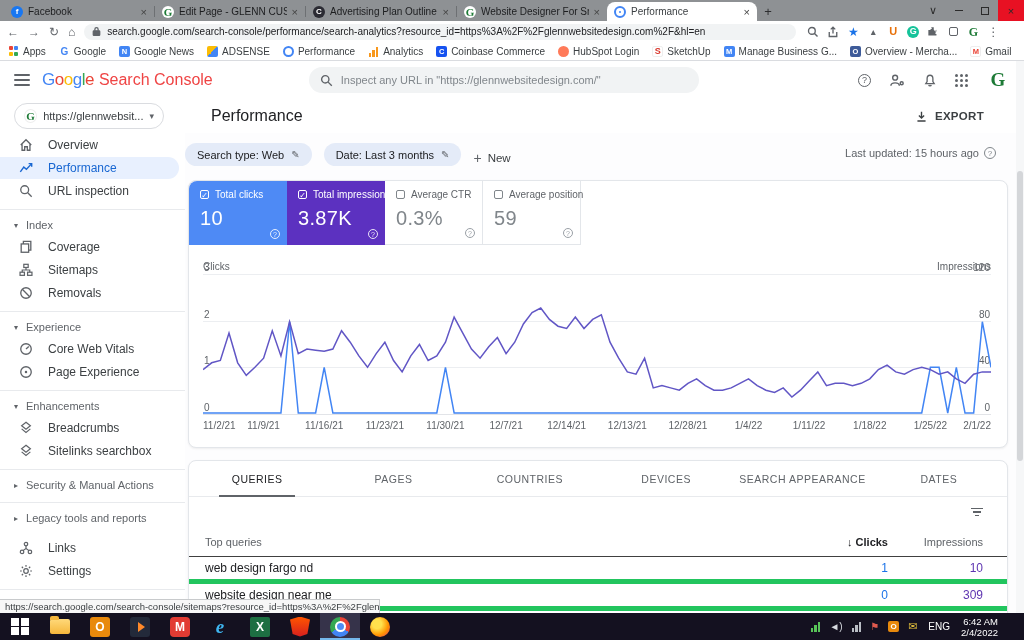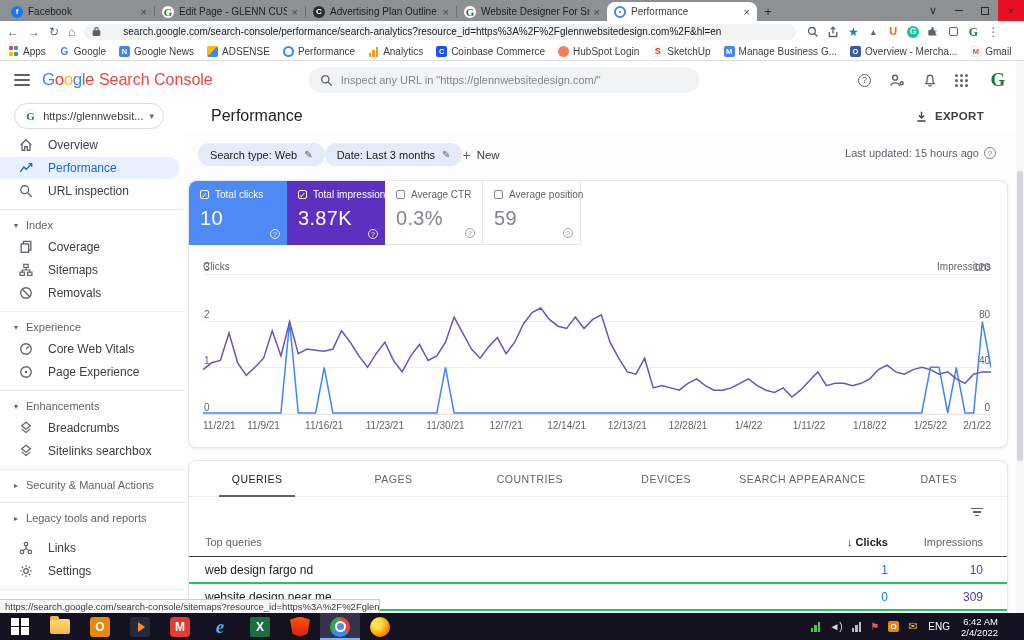--- a/index.html
+++ b/index.html
@@ -22,21 +22,21 @@
 .newtab{width:22px;height:19px;display:flex;align-items:center;justify-content:center;font-size:13px;color:#2d2e30;margin-bottom:0}
 #wincontrols{position:absolute;right:0;top:0;height:21px;display:flex;align-items:stretch}
 #wincontrols .wc{width:26px;display:flex;align-items:center;justify-content:center;color:#2b2b2b;font-size:11px}
 #wc-max span{width:8px;height:8px;border:1px solid #2b2b2b;display:block}
 #wc-min span{width:8px;height:1.5px;background:#2b2b2b;display:block}
 #wc-close{background:#e81123;color:#fff;width:30px}
 
 
 #navbar{height:21px;background:#fff;display:flex;align-items:center;padding:0 7px;gap:9px}
 .nav-ic{font-size:12px;color:#5f6368;line-height:1}
-#omnibox{width:712px;height:16px;background:#f1f3f4;border-radius:8px;display:flex;align-items:center;padding:0 8px;gap:22px;font-size:10px;color:#202124}
+#omnibox{width:712px;height:16px;background:#f1f3f4;border-radius:8px;display:flex;align-items:center;padding:0 8px;gap:6px;font-size:10px;color:#202124}
 #omnibox svg{flex:none}
 .urltext{white-space:nowrap;overflow:hidden;min-width:0}
 #nav-right{display:flex;align-items:center;gap:8px;margin-left:2px}
 .xic{width:12px;height:12px;display:flex;align-items:center;justify-content:center;font-size:10px;border-radius:2px;line-height:1}
 .xic-star{color:#1a73e8;font-size:12px}
 .xic-u{color:#e8710a;font-weight:bold;font-size:11px}
 .xic-gram{background:#15c39a;border-radius:50%;color:#fff;font-size:9px;font-weight:bold}
 .xic-gray{color:#5f6368}
 .xic-gg{color:#1d7a36;font-family:"Liberation Serif",serif;font-weight:bold;font-size:12px}
 .xic-sq span{width:9px;height:9px;border:1.5px solid #5f6368;border-radius:2px;display:block}
@@ -92,21 +92,21 @@
 .sd-item{height:22px;display:flex;align-items:center;gap:15px;padding-left:19px;margin:1px 0;white-space:nowrap}
 .sd-item svg{width:14px;height:14px;flex:none;color:#5f6368}
 .sd-item.active{background:#e8f0fe;color:#1967d2;border-radius:0 14px 14px 0;margin-right:6px}
 .sd-item.active svg{color:#1967d2}
 .sd-sec{height:20px;display:flex;align-items:center;gap:8px;padding-left:14px;color:#5f6368;font-size:11px;margin-top:4px}
 .sd-sec .car{font-size:8px;color:#5f6368}
 .sd-div{height:1px;background:#e8eaed;margin:7px 0 5px 0}
 
 
 #main{position:absolute;left:185px;top:133px;width:831px;bottom:27px;background:#fdfdfe;overflow:hidden}
-#filters{position:absolute;left:13px;top:10px;display:flex;align-items:center;}
+#filters{position:absolute;left:0;top:10px;display:flex;align-items:flex-end;gap:12px}
 .chip{display:flex;align-items:center;gap:7px;background:#e4ebf8;border-radius:12px;height:23px;padding:0 12px;font-size:11px;color:#202124}
 .chip .pen{font-size:10px;color:#5f6368}
 #new-btn{display:flex;align-items:center;gap:6px;font-size:11.5px;color:#3c4043}
 #new-btn .pl{font-size:14px;color:#5f6368}
 #last-upd{position:absolute;right:20px;top:14px;display:flex;align-items:center;gap:5px;font-size:11px;color:#5f6368}
 .icirc{width:12px;height:12px;border:1px solid #80868b;border-radius:50%;font-size:8px;display:flex;align-items:center;justify-content:center;color:#80868b}
 
 .card{position:absolute;background:#fff;border:1px solid #e3e6ea;border-radius:8px;box-shadow:0 1px 2px rgba(60,64,67,.08)}
 #summary-card{left:3px;top:47px;width:820px;height:268px}
 #table-card{left:3px;top:327px;width:820px;height:240px}
@@ -146,21 +146,21 @@
 .tt.active{color:#202124}
 .tt.active::after{content:"";position:absolute;left:22%;right:22%;bottom:-1px;height:2px;background:#5f6368}
 #frow{height:30px;display:flex;align-items:center;justify-content:flex-end;padding-right:24px}
 #funnel{display:flex;flex-direction:column;align-items:center;gap:2px}
 #funnel i{height:1.5px;background:#5f6368;display:block}
 #funnel i:nth-child(1){width:12px}#funnel i:nth-child(2){width:8px}#funnel i:nth-child(3){width:4px}
 #thead{height:30px;display:flex;align-items:center;border-bottom:1px solid #404040;font-size:11px;color:#5f6368;padding:0 24px 0 16px}
 #thead .c1{flex:1}
 #thead .c2{width:90px;text-align:right;color:#202124;font-weight:bold}
 #thead .c3{width:95px;text-align:right}
-.trow{height:27px;display:flex;align-items:center;border-bottom:2px solid #22c55e;font-size:12px;padding:0 24px 0 16px}
+.trow{height:27px;display:flex;align-items:center;border-bottom:5px solid #22c55e;font-size:12px;padding:0 24px 0 16px}
 .trow .c1{flex:1;color:#202124}
 .trow .c2{width:90px;text-align:right;color:#1a73e8}
 .trow .c3{width:95px;text-align:right;color:#5e35b1}
 
 
 #pg-scroll{position:absolute;right:0;top:61px;width:8px;bottom:27px;background:#f6f7f8}
 #pg-thumb{position:absolute;left:1px;width:6px;top:110px;height:290px;background:#d4d6d9;border-radius:3px}
 
 
 #statusbar{position:absolute;left:0;bottom:27px;height:14px;background:#f7f7f7;border:1px solid #c8cacc;border-left:none;border-bottom:none;font-size:9.5px;color:#3c4043;display:flex;align-items:center;padding:0 5px;max-width:380px;white-space:nowrap;overflow:hidden}

